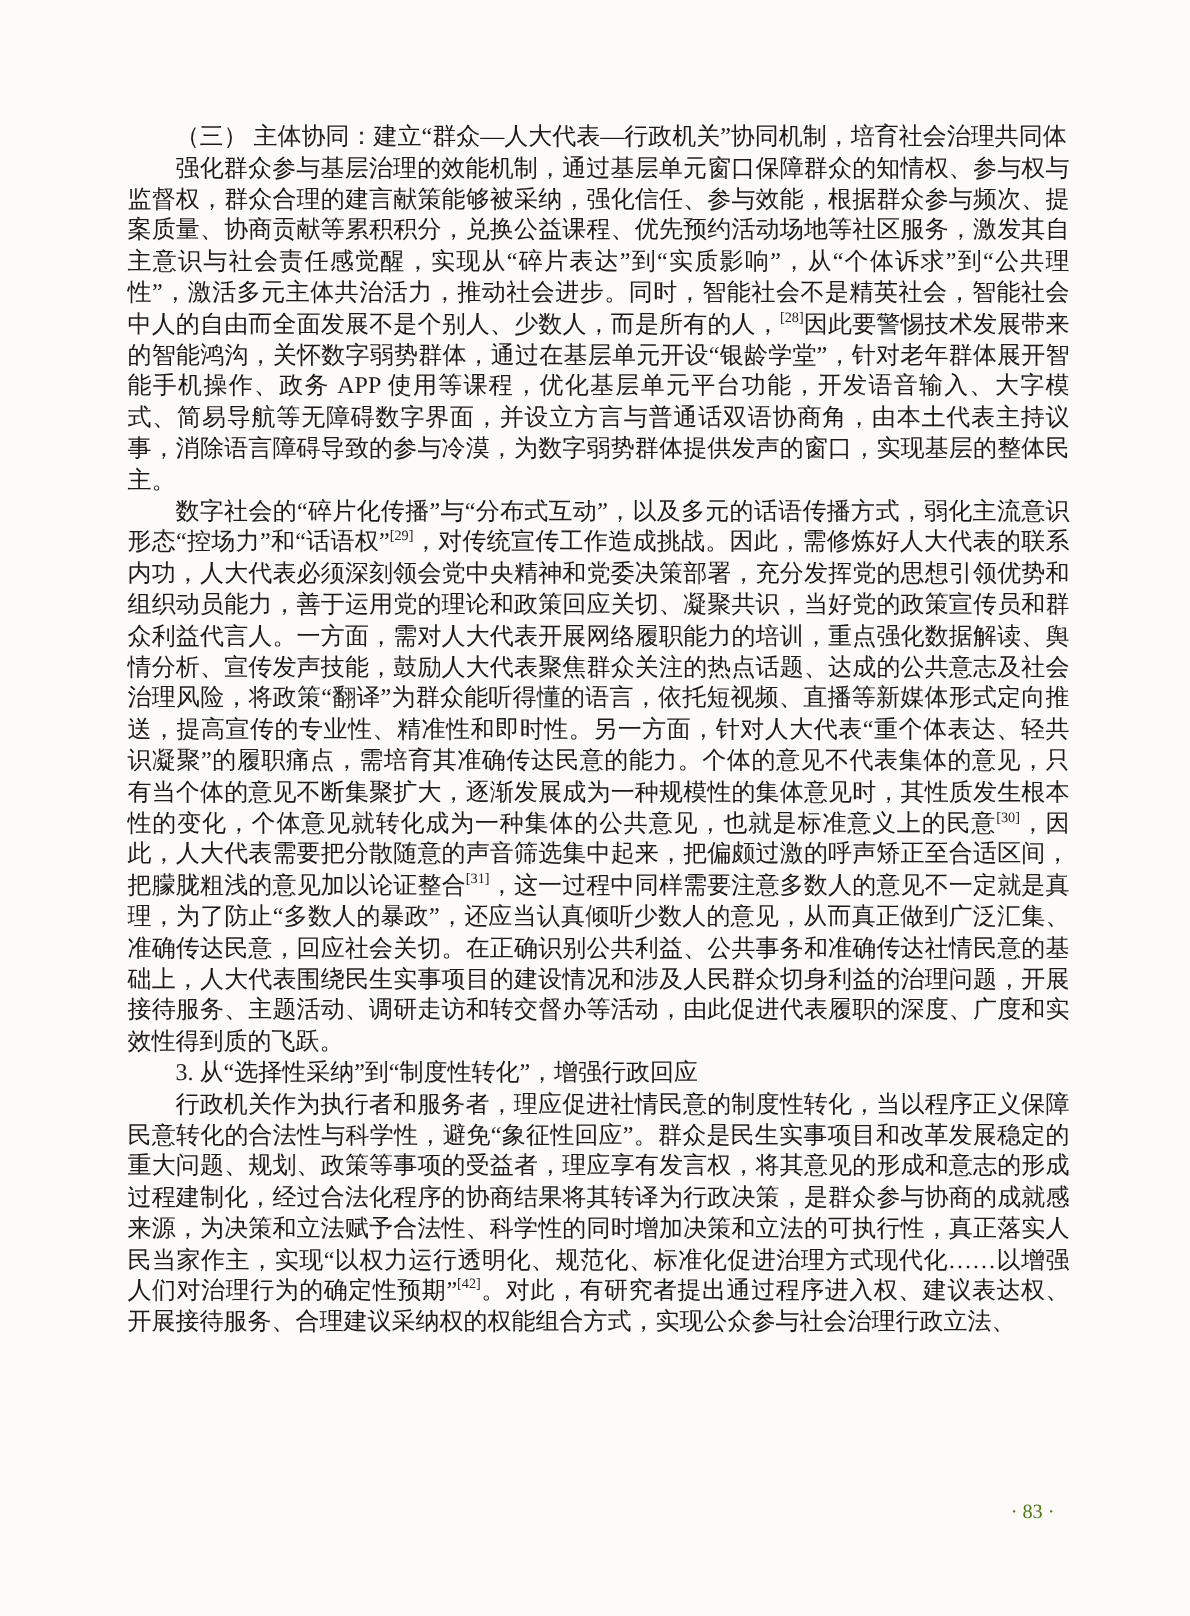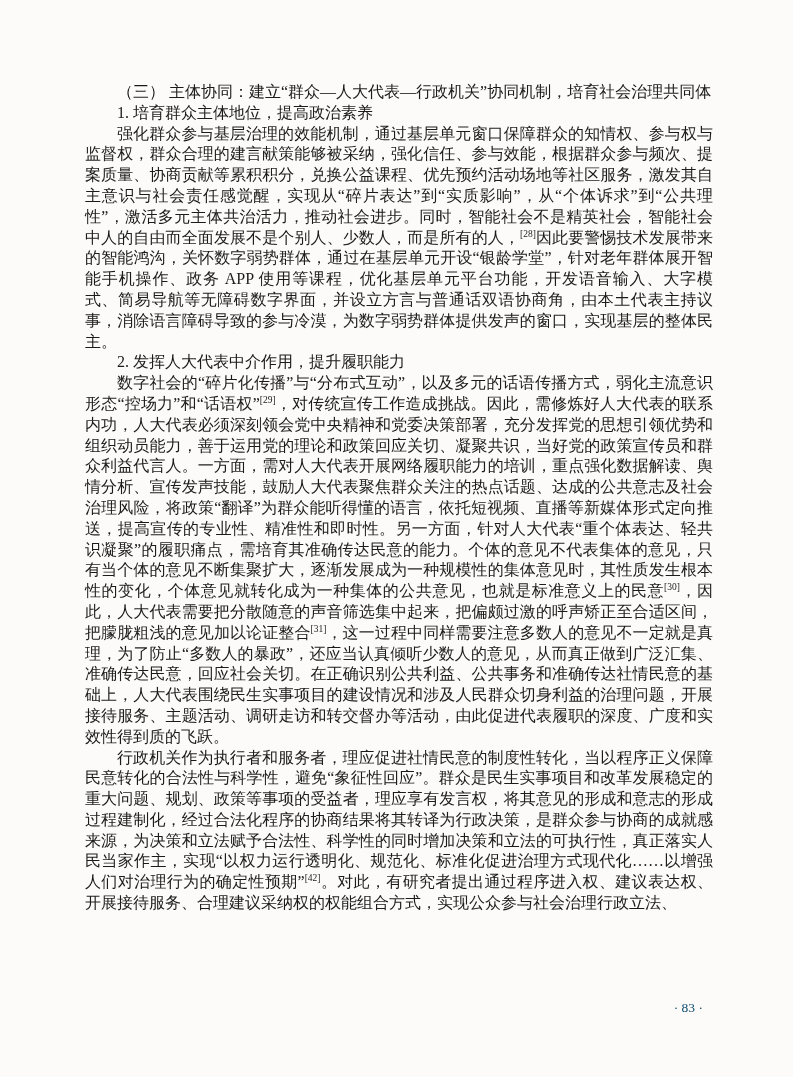--- a/index.html
+++ b/index.html
@@ -45,30 +45,29 @@
     line-height: 0;
     vertical-align: super;
     letter-spacing: 0;
   }
   .page-number {
     position: absolute;
     top: 1000px;
     right: 90px;
     font-size: 13.5px;
     line-height: 16px;
-    color: #0c4a6e;
+    color: #4d7c0f;
     white-space: nowrap;
   }
 </style>
 </head>
 <body>
 
 <div class="page">
   <div class="text-block">
       <p class="para section-heading"><span>（三） 主体协同：建立“群众—人大代表—行政机关”协同机制，培育社会治理共同体</span></p>
-      <p class="para sub-heading"><span>1. 培育群众主体地位，提高政治素养</span></p>
       <p class="para body"><span>强化群众参与基层治理的效能机制，通过基层单元窗口保障群众的知情权、参与权与监督权，群众合理的建言献策能够被采纳，强化信任、参与效能，根据群众参与频次、提案质量、协商贡献等累积积分，兑换公益课程、优先预约活动场地等社区服务，激发其自主意识与社会责任感觉醒，实现从“碎片表达”到“实质影响”，从“个体诉求”到“公共理性”，激活多元主体共治活力，推动社会进步。同时，智能社会不是精英社会，智能社会中人的自由而全面发展不是个别人、少数人，而是所有的人，</span><sup class="ref">[28]</sup><span>因此要警惕技术发展带来的智能鸿沟，关怀数字弱势群体，通过在基层单元开设“银龄学堂”，针对老年群体展开智能手机操作、政务 APP 使用等课程，优化基层单元平台功能，开发语音输入、大字模式、简易导航等无障碍数字界面，并设立方言与普通话双语协商角，由本土代表主持议事，消除语言障碍导致的参与冷漠，为数字弱势群体提供发声的窗口，实现基层的整体民主。</span></p>
-      <p class="para sub-heading"><span>2. 发挥人大代表中介作用，提升履职能力</span></p>
       <p class="para body"><span>数字社会的“碎片化传播”与“分布式互动”，以及多元的话语传播方式，弱化主流意识形态“控场力”和“话语权”</span><sup class="ref">[29]</sup><span>，对传统宣传工作造成挑战。因此，需修炼好人大代表的联系内功，人大代表必须深刻领会党中央精神和党委决策部署，充分发挥党的思想引领优势和组织动员能力，善于运用党的理论和政策回应关切、凝聚共识，当好党的政策宣传员和群众利益代言人。一方面，需对人大代表开展网络履职能力的培训，重点强化数据解读、舆情分析、宣传发声技能，鼓励人大代表聚焦群众关注的热点话题、达成的公共意志及社会治理风险，将政策“翻译”为群众能听得懂的语言，依托短视频、直播等新媒体形式定向推送，提高宣传的专业性、精准性和即时性。另一方面，针对人大代表“重个体表达、轻共识凝聚”的履职痛点，需培育其准确传达民意的能力。个体的意见不代表集体的意见，只有当个体的意见不断集聚扩大，逐渐发展成为一种规模性的集体意见时，其性质发生根本性的变化，个体意见就转化成为一种集体的公共意见，也就是标准意义上的民意</span><sup class="ref">[30]</sup><span>，因此，人大代表需要把分散随意的声音筛选集中起来，把偏颇过激的呼声矫正至合适区间，把朦胧粗浅的意见加以论证整合</span><sup class="ref">[31]</sup><span>，这一过程中同样需要注意多数人的意见不一定就是真理，为了防止“多数人的暴政”，还应当认真倾听少数人的意见，从而真正做到广泛汇集、准确传达民意，回应社会关切。在正确识别公共利益、公共事务和准确传达社情民意的基础上，人大代表围绕民生实事项目的建设情况和涉及人民群众切身利益的治理问题，开展接待服务、主题活动、调研走访和转交督办等活动，由此促进代表履职的深度、广度和实效性得到质的飞跃。</span></p>
+      <p class="para sub-heading"><span>3. 从“选择性采纳”到“制度性转化”，增强行政回应</span></p>
       <p class="para body"><span>行政机关作为执行者和服务者，理应促进社情民意的制度性转化，当以程序正义保障民意转化的合法性与科学性，避免“象征性回应”。群众是民生实事项目和改革发展稳定的重大问题、规划、政策等事项的受益者，理应享有发言权，将其意见的形成和意志的形成过程建制化，经过合法化程序的协商结果将其转译为行政决策，是群众参与协商的成就感来源，为决策和立法赋予合法性、科学性的同时增加决策和立法的可执行性，真正落实人民当家作主，实现“以权力运行透明化、规范化、标准化促进治理方式现代化……以增强人们对治理行为的确定性预期”</span><sup class="ref">[42]</sup><span>。对此，有研究者提出通过程序进入权、建议表达权、开展接待服务、合理建议采纳权的权能组合方式，实现公众参与社会治理行政立法、</span></p>
     </div>
   <div class="page-number">· 83 ·</div>
 </div>
 
 </body></html>

